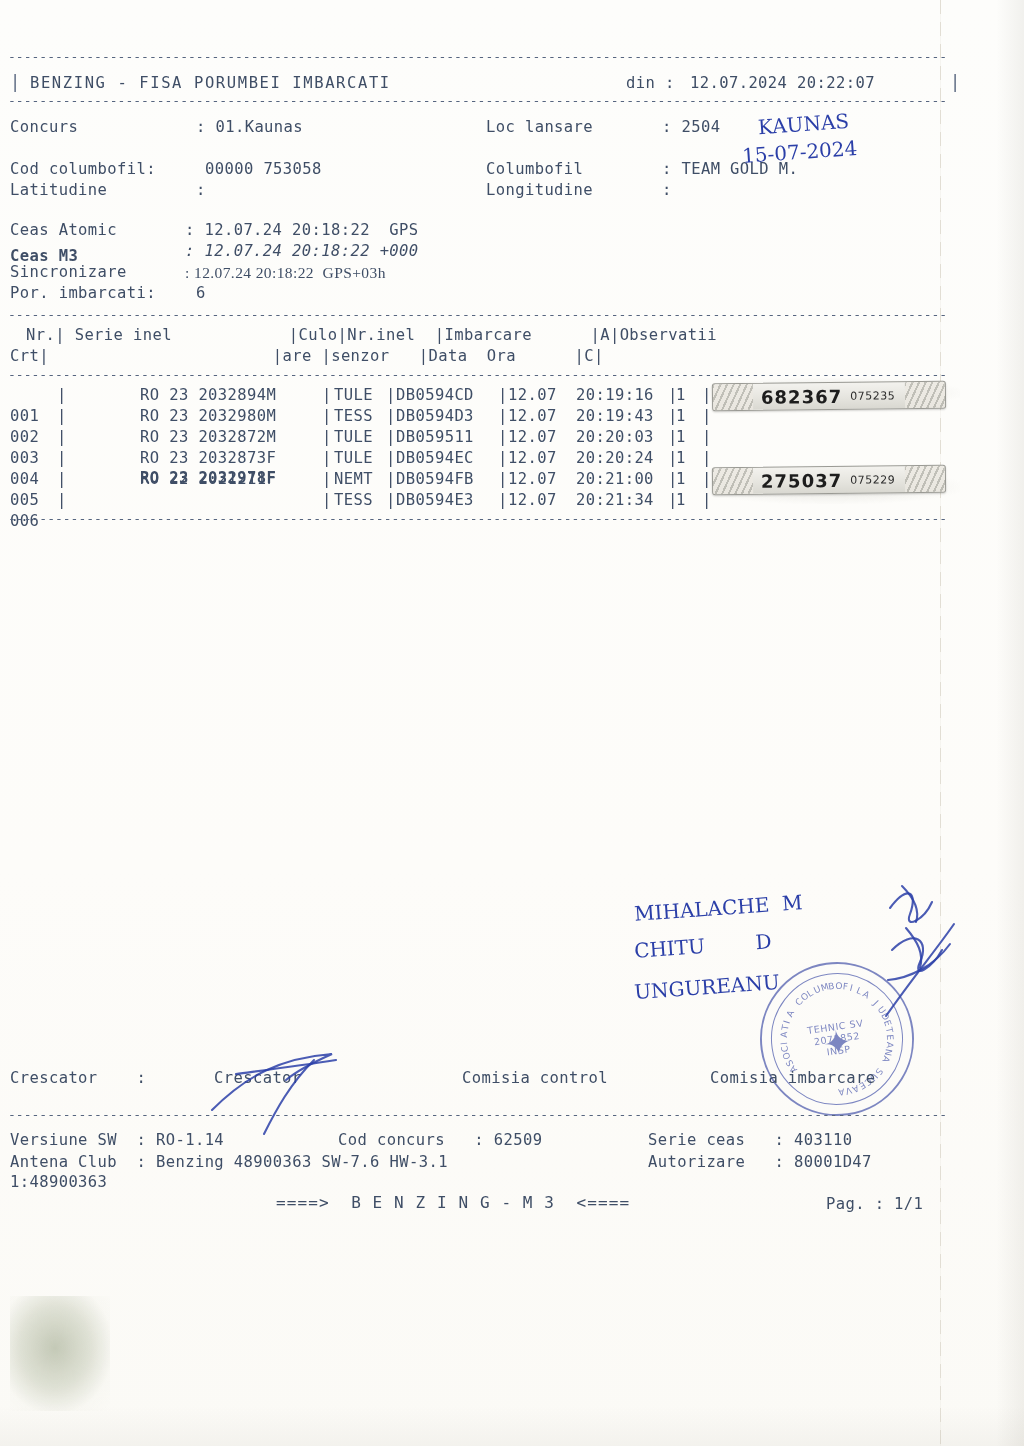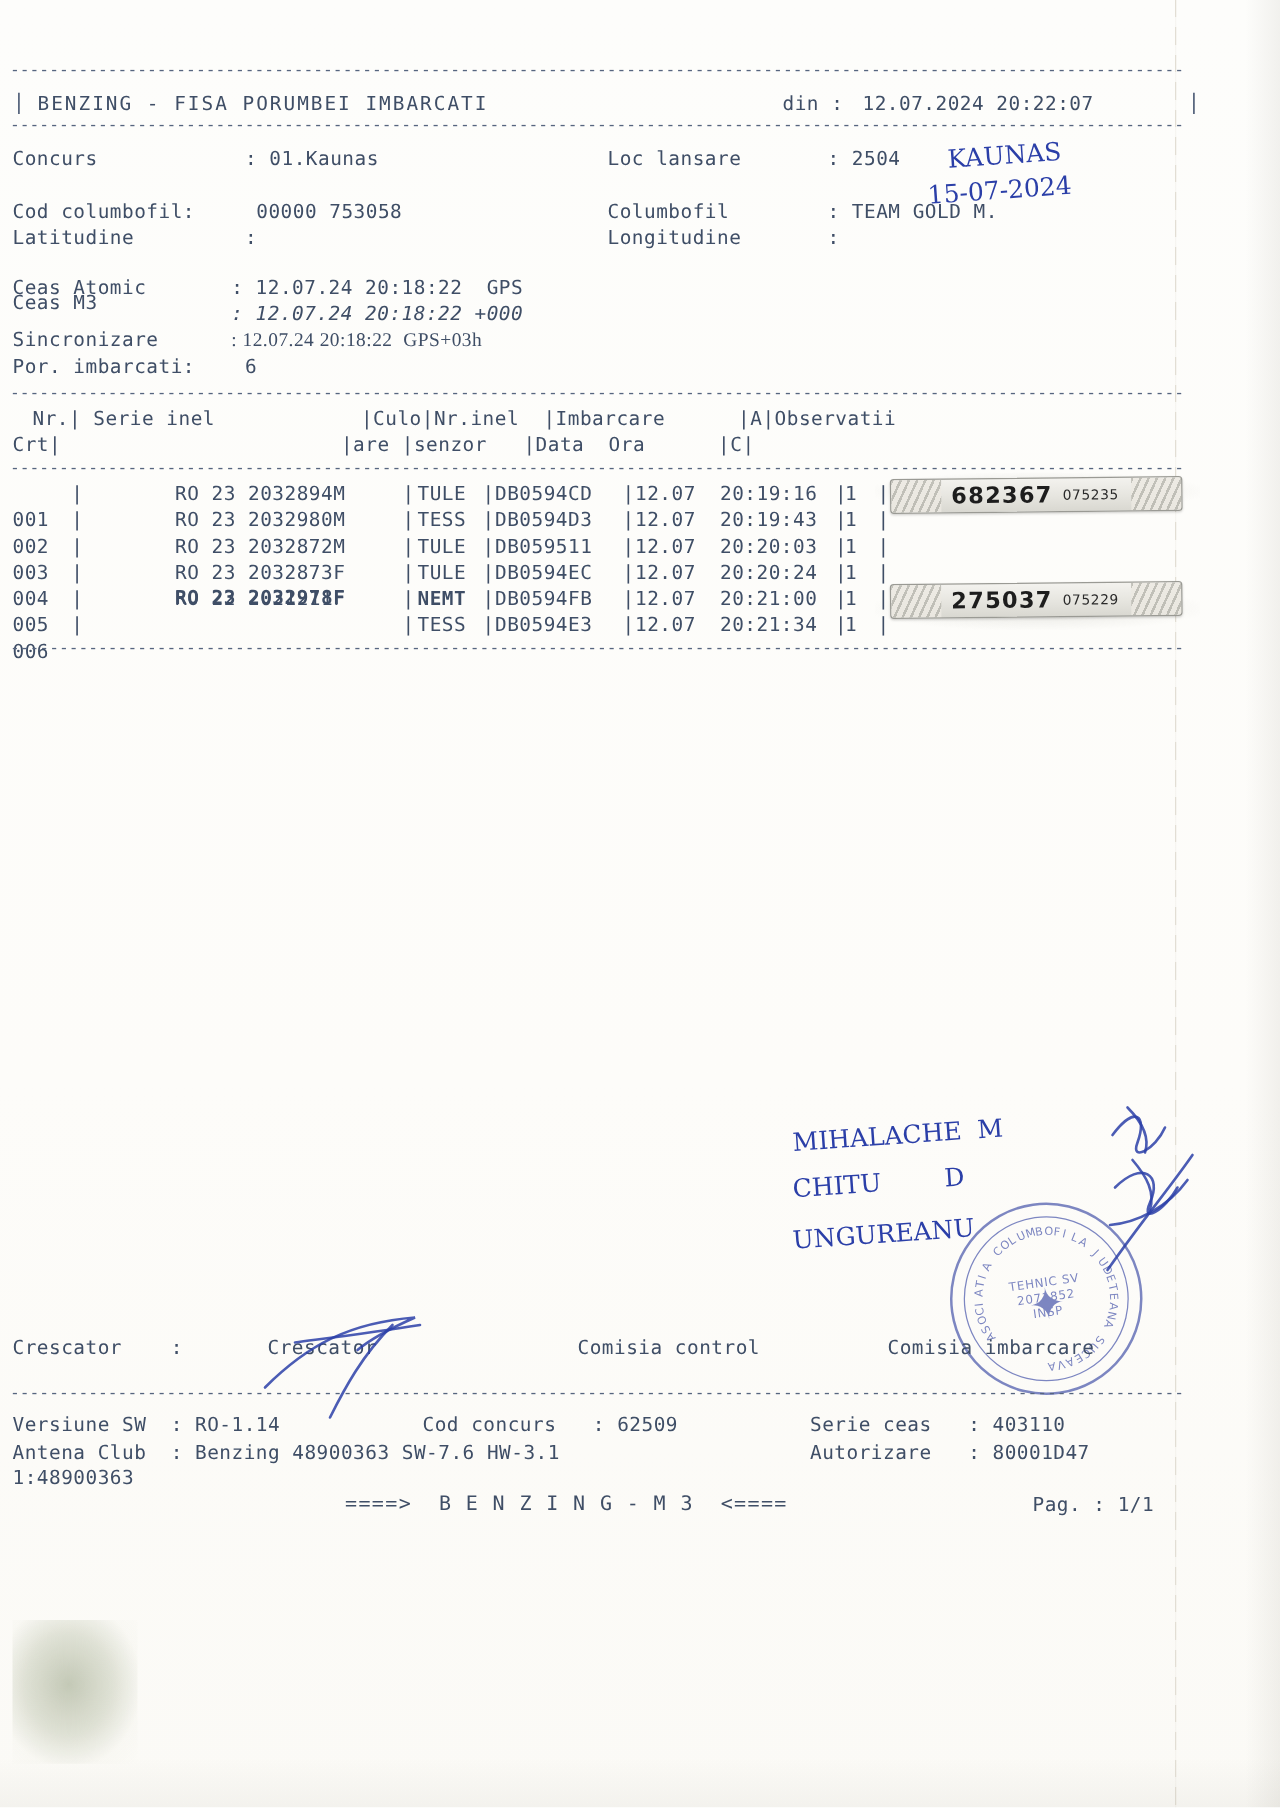--- a/index.html
+++ b/index.html
@@ -172,21 +172,21 @@
 <div class="mono" style="left:662px; top:159px;">: TEAM GOLD M.</div>
 
 <div class="mono" style="left:10px; top:180px;">Latitudine</div>
 <div class="mono" style="left:196px; top:180px;">:</div>
 <div class="mono" style="left:486px; top:180px;">Longitudine</div>
 <div class="mono" style="left:662px; top:180px;">:</div>
 
 <div class="mono" style="left:10px; top:220px;">Ceas Atomic</div>
 <div class="mono" style="left:185px; top:220px;">: 12.07.24 20:18:22  GPS</div>
 
-<div class="mono" style="left:10px; top:232px;">Ceas M3</div>
+<div class="mono" style="left:10px; top:246px;font-weight:bold;">Ceas M3</div>
 <div class="mono" style="left:185px; top:241px;font-style:italic;">: 12.07.24 20:18:22 +000</div>
 
 <div class="mono" style="left:10px; top:262px;">Sincronizare</div>
 <div class="mono" style="left:185px; top:262px;font-family:Liberation Serif, serif;">: 12.07.24 20:18:22  GPS+03h</div>
 
 <div class="mono" style="left:10px; top:283px;">Por. imbarcati:</div>
 <div class="mono" style="left:196px; top:283px;">6</div>
 
 <div class="dashrule" style="top:310px;">------------------------------------------------------------------------------------------------------------------------</div>
 
@@ -261,21 +261,21 @@
 <div class="mono" style="left:668px; top:448px;">|</div>
 <div class="mono" style="left:676px; top:448px;">1</div>
 <div class="mono" style="left:702px; top:448px;">|</div>
 
 <div class="mono" style="left:10px; top:469px;">
 <span>005</span>
 </div>
 <div class="mono" style="left:57px; top:469px;">|</div>
 <div class="mono" style="left:140px; top:469px;">RO 22 2021211F</div>
 <div class="mono" style="left:322px; top:469px;">|</div>
-<div class="mono" style="left:334px; top:469px;font-weight:bold;">NEMT</div>
+<div class="mono" style="left:334px; top:469px;">NEMT</div>
 <div class="mono" style="left:386px; top:469px;">|</div>
 <div class="mono" style="left:396px; top:469px;">DB0594FB</div>
 <div class="mono" style="left:498px; top:469px;">|</div>
 <div class="mono" style="left:508px; top:469px;">12.07</div>
 <div class="mono" style="left:576px; top:469px;">20:21:00</div>
 <div class="mono" style="left:668px; top:469px;">|</div>
 <div class="mono" style="left:676px; top:469px;">1</div>
 <div class="mono" style="left:702px; top:469px;">|</div>
 
 <div class="mono" style="left:10px; top:490px;">

